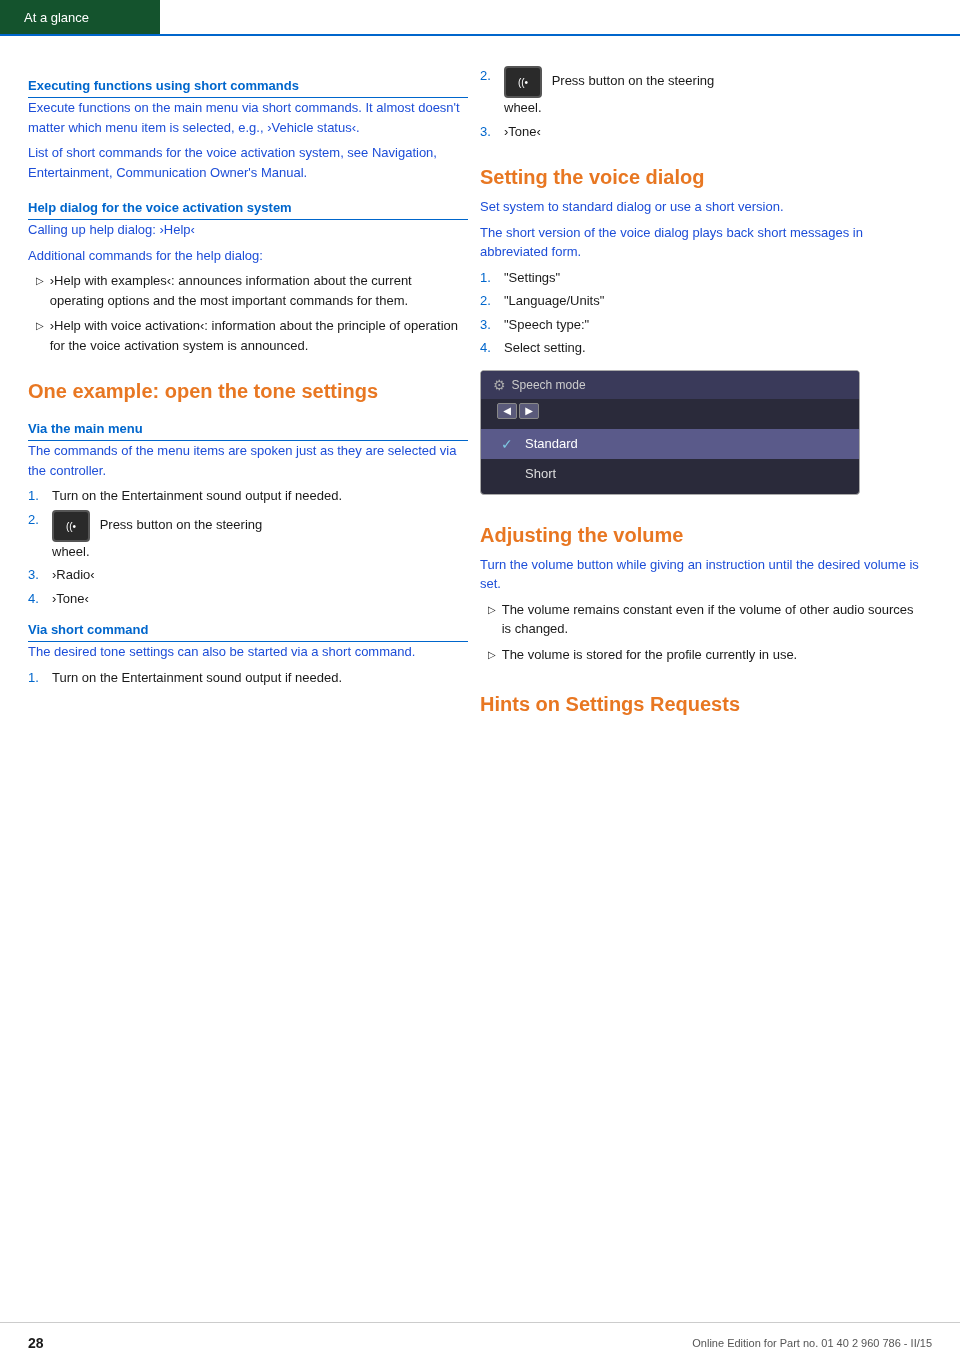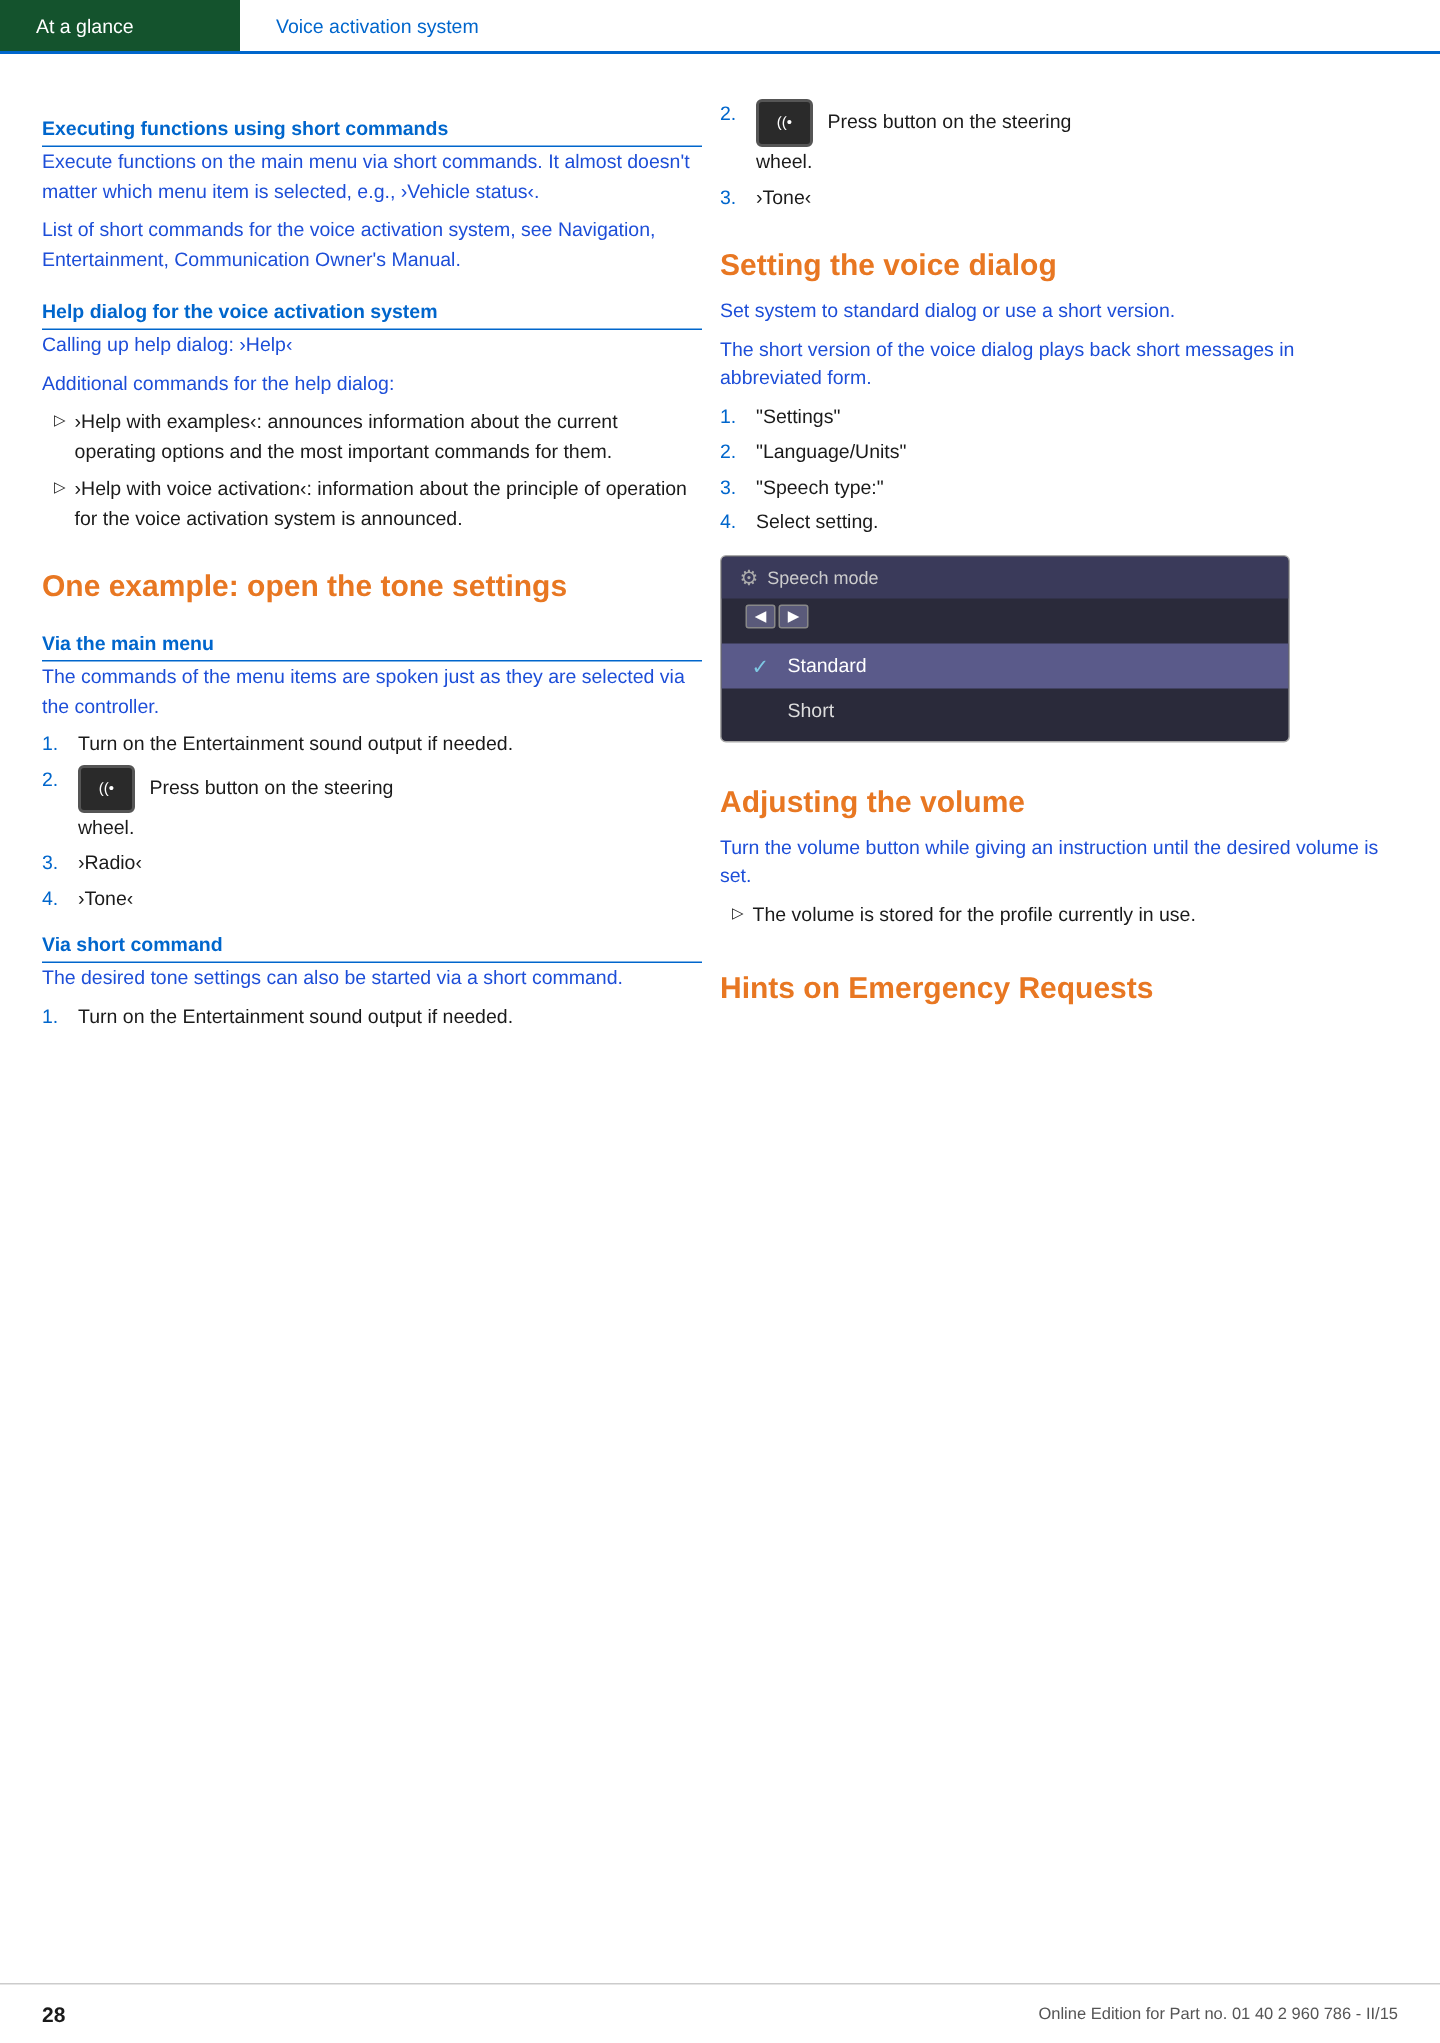--- a/index.html
+++ b/index.html
@@ -252,23 +252,20 @@
       background: #0066cc;
       margin: 2px 0 0 0;
     }
   </style>
 </head>
 <body>
 
 <div class="header">
   <div class="header-left">
     <span>At a glance</span>
-  </div>
-  <div class="header-right">
-    <span>Voice activation system</span>
   </div>
 </div>
 
 <div class="content">
 
   <div class="col-left">
 
     <div>
       <div class="section-heading-small">Executing functions using short commands</div>
       <div class="divider-line"></div>
@@ -394,27 +391,30 @@
           </div>
         </div>
       </div>
     </div>
 
     <div>
       <div class="section-heading-large" style="margin-top:28px;">Adjusting the volume</div>
       <p>Turn the volume button while giving an instruction until the desired volume is set.</p>
       <ul class="bullet-list">
         <li>
+            <span>The volume remains constant even if the volume of other audio sources is changed.</span>
+          </li>
+        <li>
             <span>The volume is stored for the profile currently in use.</span>
           </li>
       </ul>
     </div>
 
     <div>
-      <div class="section-heading-large" style="margin-top:28px;">Hints on Emergency Requests</div>
+      <div class="section-heading-large" style="margin-top:28px;">Hints on Settings Requests</div>
     </div>
 
   </div>
 </div>
 
 <div class="footer">
   <span class="footer-page">28</span>
   <span class="footer-info">Online Edition for Part no. 01 40 2 960 786 - II/15</span>
 </div>
 

